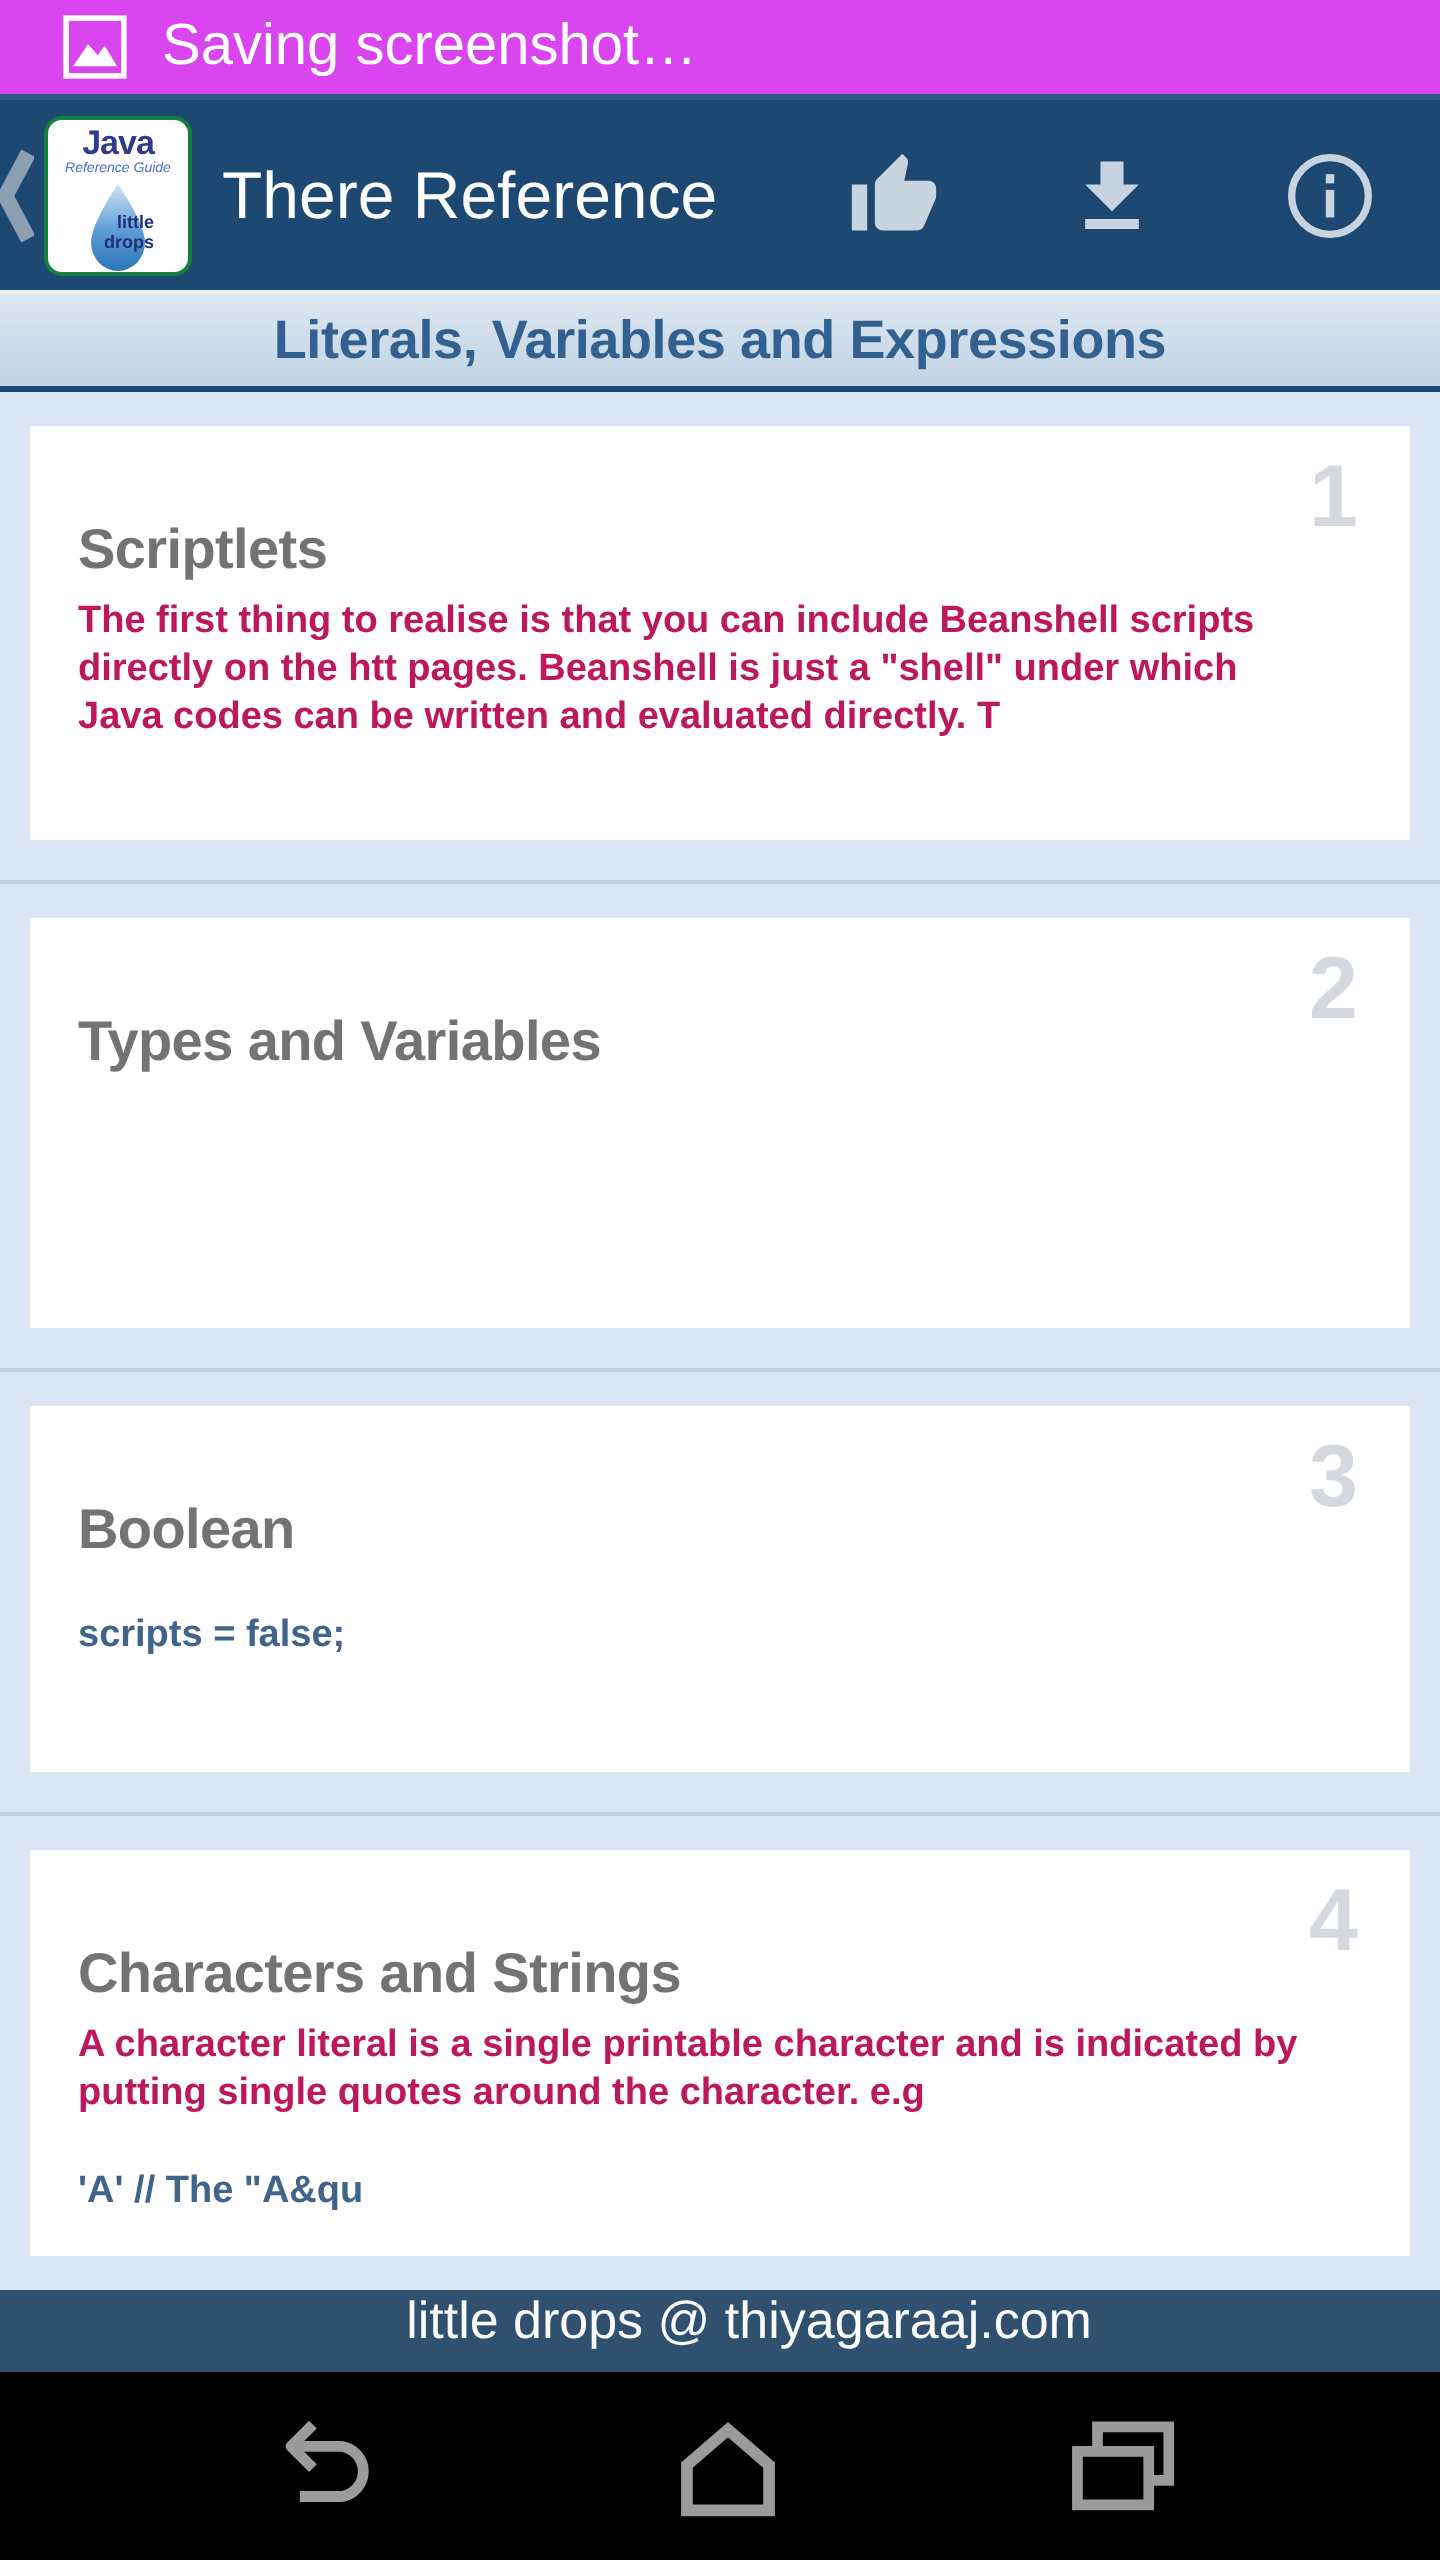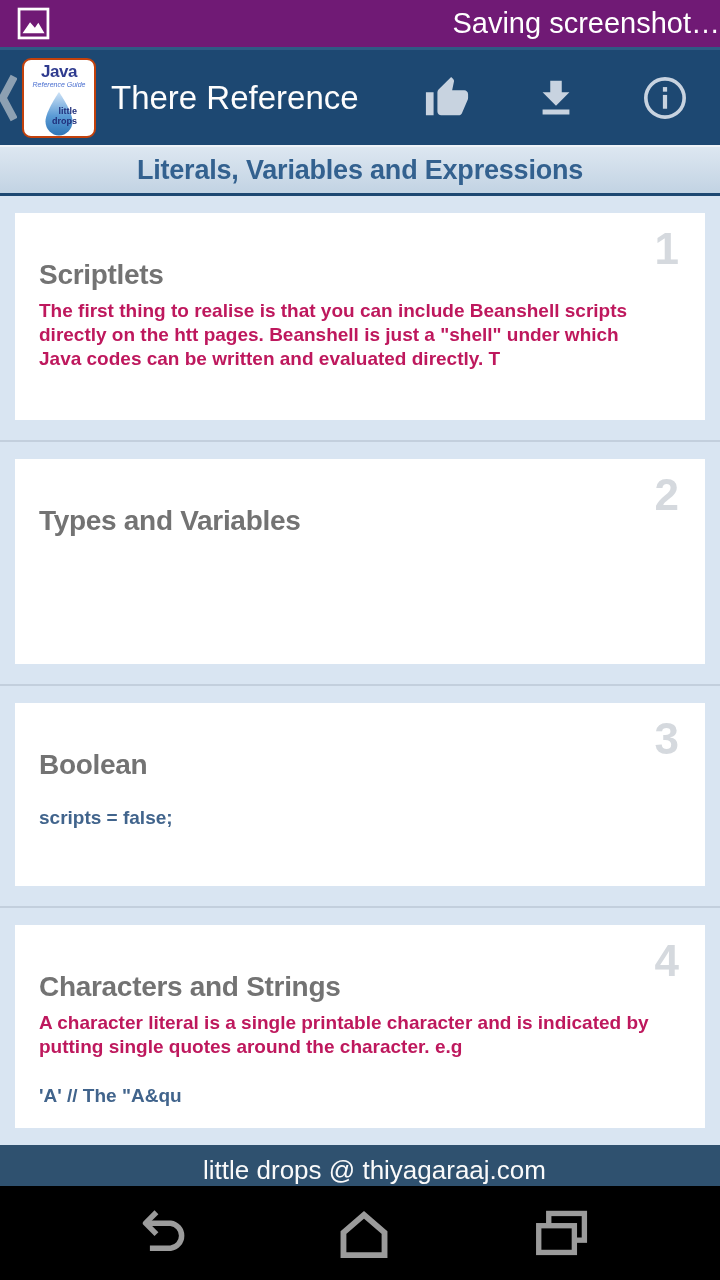--- a/index.html
+++ b/index.html
@@ -1,29 +1,29 @@
 <!DOCTYPE html>
 <html><head>
 <meta charset="utf-8">
 <style>
   * { margin:0; padding:0; box-sizing:border-box; }
   html,body { width:720px; height:1280px; }
   body { font-family:"Liberation Sans", sans-serif; background:#000; }
   .screen { width:720px; height:1280px; display:flex; flex-direction:column; overflow:hidden; background:#d9e5f2; }
 
   
-  .status-bar { height:47px; background:#701a75; display:flex; align-items:center; gap:17px; padding-left:17px; flex:0 0 auto;justify-content:space-between; }
+  .status-bar { height:47px; background:#d946ef; display:flex; align-items:center; gap:17px; padding-left:31px; flex:0 0 auto; }
   .sb-icon { width:33px; height:33px; display:block; flex:0 0 auto; }
   .sb-text { color:#ffffff; font-size:29px; font-weight:400; }
 
   
   .app-header { height:98px; background:#1d4872; border-top:3px solid #2e5a85; display:flex; align-items:center; position:relative; flex:0 0 auto; }
   .back-chevron { position:absolute; left:-3px; top:50%; transform:translateY(-50%); width:20px; height:54px; }
   .back-chevron svg { width:100%; height:100%; display:block; }
-  .logo { width:74px; height:80px; background:#ffffff; border:2px solid #c2410c; border-radius:9px; margin-left:22px; text-align:center; padding-top:3px; overflow:hidden; flex:0 0 auto; }
+  .logo { width:74px; height:80px; background:#ffffff; border:2px solid #15803d; border-radius:9px; margin-left:22px; text-align:center; padding-top:3px; overflow:hidden; flex:0 0 auto; }
   .logo-java { font-size:17px; font-weight:bold; color:#2f3b8f; line-height:18px; letter-spacing:-0.5px; }
   .logo-sub { font-size:7px; font-style:italic; color:#4a6fd0; line-height:8px; white-space:nowrap; }
   .logo-drop { position:relative; width:36px; height:46px; margin:1px auto 0; }
   .logo-drop svg { width:100%; height:100%; display:block; }
   .logo-drop-text { position:absolute; left:0; right:0; top:16px; font-size:9px; font-weight:bold; color:#1f2e7a; line-height:10px;text-align:right; }
   .logo-drop-text span { display:block; }
   .app-title { color:#fdfdfd; font-size:33px; font-weight:400; margin-left:15px; white-space:nowrap; }
   .header-actions { margin-left:auto; display:flex; align-items:center; gap:63px; padding-right:32px; }
   .action-icon { width:46px; height:46px; display:block; cursor:pointer; }
   .action-icon svg { width:100%; height:100%; display:block; }
@@ -40,21 +40,21 @@
   .card-h1 { min-height:207px; }
   .card-h2 { min-height:205px; }
   .card-h3 { min-height:183px; }
   .card-h4 { min-height:180px; }
   .card-number { position:absolute; top:12px; right:26px; font-size:44px; font-weight:bold; color:#d5d9de; line-height:48px; }
   .card-title { font-size:28px; font-weight:bold; color:#737373; letter-spacing:-0.3px;margin-top:22px; }
   .card-body { margin-top:8px; font-size:19px; font-weight:bold; color:#be185d; line-height:24px; max-width:610px; }
   .card-code { margin-top:25px; font-size:19px; font-weight:bold; color:#41648c; line-height:24px; }
 
   
-  .footer { height:41px; background:#2f516f; display:flex; align-items:flex-end; justify-content:center; flex:0 0 auto;padding-left:29px; }
+  .footer { height:41px; background:#2f516f; display:flex; align-items:flex-start; justify-content:center; flex:0 0 auto;padding-left:29px; }
   .footer-text { color:#fafafa; font-size:26px; font-weight:400; }
 
   
   .nav-bar { height:94px; background:#000000; display:flex; align-items:center; justify-content:space-between; padding:0 130px; flex:0 0 auto; }
   .nav-icon { display:block; cursor:pointer; }
   .nav-icon svg { display:block; }
   .nav-back svg { width:66px; height:48px; }
   .nav-home svg { width:56px; height:52px; }
   .nav-recents svg { width:58px; height:49px; }
 </style>

